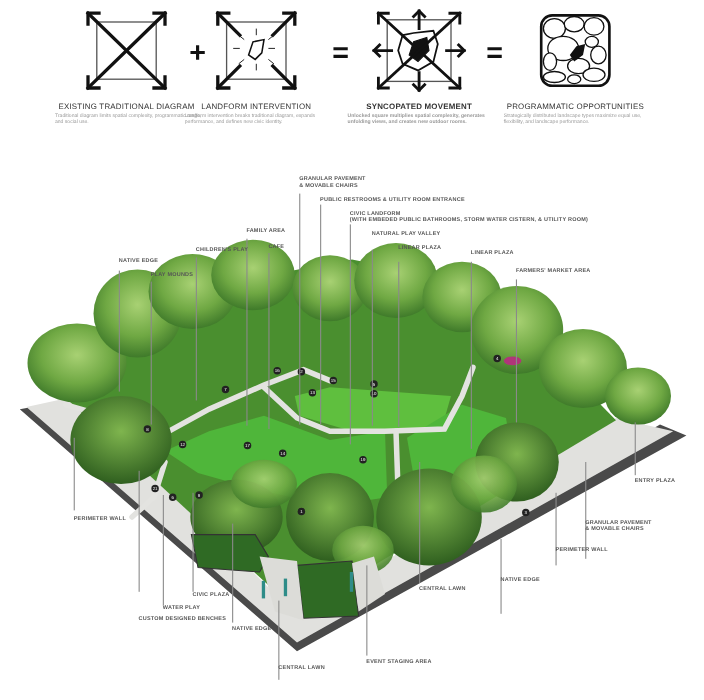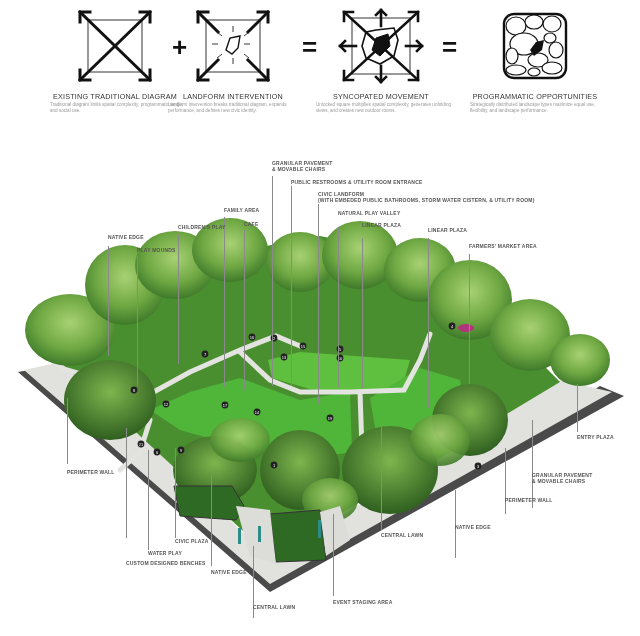--- a/index.html
+++ b/index.html
@@ -63,21 +63,21 @@
         <line x1="34" y1="48" x2="29" y2="52"></line>
           <line x1="56" y1="48" x2="61" y2="52"></line>
       </g>
     </svg>
     <div class="c-title">LANDFORM INTERVENTION</div>
     <div class="c-desc left">Landform intervention breaks traditional diagram, expands performance, and defines new civic identity.</div>
   </div>
 
   <div class="operator" style="left:302px;">=</div>
 
-  <div class="concept" style="left:306px;">
+  <div class="concept" style="left:306px;font-weight:bold;">
     <svg width="90" height="80" viewBox="0 0 90 80">
       <rect x="16" y="12" width="58" height="56" fill="none" stroke="#555" stroke-width="1.2"></rect>
       <polygon points="36,44 40,32 52,28 54,40 44,50" fill="#111" stroke="#111" stroke-width="1"></polygon>
       <g stroke="#111" stroke-width="2.6" fill="none" stroke-linecap="square">
         <line x1="8" y1="6" x2="82" y2="74"></line>
         <line x1="82" y1="6" x2="8" y2="74"></line>
         <line x1="45" y1="4" x2="45" y2="20"></line>
         <line x1="45" y1="60" x2="45" y2="76"></line>
         <line x1="4" y1="40" x2="20" y2="40"></line>
         <line x1="70" y1="40" x2="86" y2="40"></line>
@@ -91,21 +91,21 @@
           <polyline points="81,35 86,40 81,45"></polyline>
         <polyline points="30,26 40,24 58,22 62,34 58,50 44,58 30,52 26,40 30,26" stroke-width="1.6"></polyline>
       </g>
     </svg>
     <div class="c-title">SYNCOPATED MOVEMENT</div>
     <div class="c-desc left">Unlocked square multiplies spatial complexity, generates unfolding views, and creates new outdoor rooms.</div>
   </div>
 
   <div class="operator" style="left:442px;">=</div>
 
-  <div class="concept" style="left:460px;">
+  <div class="concept" style="left:448px;">
     <svg width="90" height="80" viewBox="0 0 90 80">
       <rect x="14" y="8" width="62" height="64" rx="10" fill="none" stroke="#111" stroke-width="2.4"></rect>
       <g fill="#fff" stroke="#111" stroke-width="1.2">
         <ellipse cx="26" cy="20" rx="10" ry="9"></ellipse>
         <ellipse cx="44" cy="16" rx="9" ry="7"></ellipse>
         <ellipse cx="62" cy="18" rx="9" ry="8"></ellipse>
         <ellipse cx="34" cy="38" rx="14" ry="11"></ellipse>
         <ellipse cx="60" cy="32" rx="6" ry="5"></ellipse>
         <ellipse cx="66" cy="44" rx="7" ry="8"></ellipse>
         <ellipse cx="22" cy="50" rx="6" ry="8"></ellipse>

